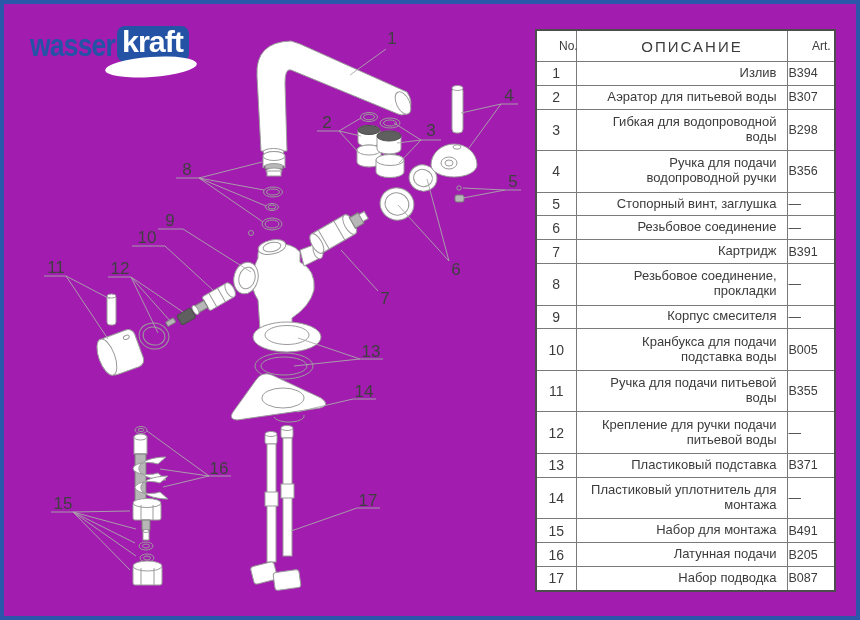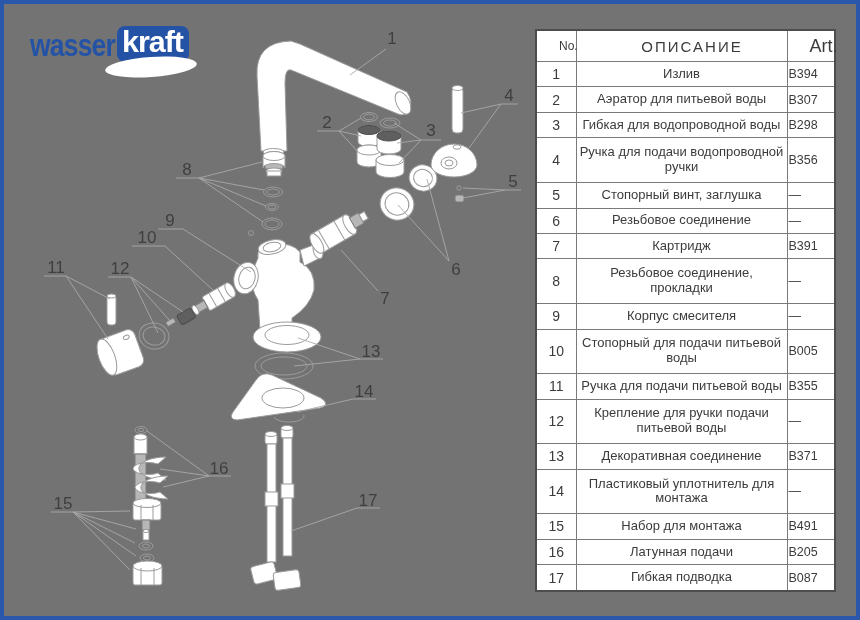--- a/index.html
+++ b/index.html
@@ -1,20 +1,20 @@
 <!DOCTYPE html>
 <html><head>
 <meta charset="utf-8">
 <style>
   html,body{margin:0;padding:0;background:#e9e9e9;}
   #sheet{
     position:relative;
     width:860px;height:620px;
     box-sizing:border-box;
-    background:#737373;
+    background:#a21caf;
     border:4px solid #2a57a9;
     overflow:hidden;
     font-family:"Liberation Sans", sans-serif;
   }
   #diagram-svg{position:absolute;left:0;top:0;}
 
   
   .ln{fill:#ffffff;stroke:#9b9b9b;stroke-width:1;}
   .ln2{fill:none;stroke:#9b9b9b;stroke-width:1;}
   .md{fill:#b7b7b7;stroke:#7d7d7d;stroke-width:1;}
@@ -39,23 +39,23 @@
   #parts-table th,#parts-table td{
     border:1px solid #7a7a7a;
     color:#3b3b3b;
     vertical-align:middle;
   }
   #parts-table col.c-no{width:40px;}
   #parts-table col.c-art{width:48px;}
   #parts-table th{font-weight:normal;height:28px;padding-left:22px;}
   #parts-table th.no{font-size:12px;}
   #parts-table th.desc{font-size:15px;letter-spacing:2px;margin-top:16px;}
-  #parts-table th.art{font-size:18px;}
+  #parts-table th.art{font-size:12px;}
   #parts-table td.no{font-size:14px;text-align:center;}
-  #parts-table td.desc{font-size:13px;text-align:center;padding:2px 3px;line-height:1.15;}
+  #parts-table td.desc{font-size:13px;text-align:right;padding:2px 10px;line-height:1.15;}
   #parts-table td.art{font-size:12.5px;text-align:left;}
 </style>
 </head>
 <body>
 
 <div id="sheet">
 
   <svg id="diagram-svg" width="852" height="612" viewBox="4 4 852 612" xmlns="http://www.w3.org/2000/svg">
 
     <g>
@@ -361,54 +361,54 @@
             <td class="desc">Резьбовое соединение, прокладки</td>
             <td class="art">—</td>
           </tr>
           <tr>
             <td class="no">9</td>
             <td class="desc">Корпус смесителя</td>
             <td class="art">—</td>
           </tr>
           <tr>
             <td class="no">10</td>
-            <td class="desc">Стопорный для подачи питьевой воды</td>
+            <td class="desc">Кранбукса для подачи подставка воды</td>
             <td class="art">B005</td>
           </tr>
           <tr>
             <td class="no">11</td>
             <td class="desc">Ручка для подачи питьевой воды</td>
             <td class="art">B355</td>
           </tr>
           <tr>
             <td class="no">12</td>
             <td class="desc">Крепление для ручки подачи питьевой воды</td>
             <td class="art">—</td>
           </tr>
           <tr>
             <td class="no">13</td>
-            <td class="desc">Декоративная соединение</td>
+            <td class="desc">Пластиковый подставка</td>
             <td class="art">B371</td>
           </tr>
           <tr>
             <td class="no">14</td>
             <td class="desc">Пластиковый уплотнитель для монтажа</td>
             <td class="art">—</td>
           </tr>
           <tr>
             <td class="no">15</td>
             <td class="desc">Набор для монтажа</td>
             <td class="art">B491</td>
           </tr>
           <tr>
             <td class="no">16</td>
             <td class="desc">Латунная подачи</td>
             <td class="art">B205</td>
           </tr>
           <tr>
             <td class="no">17</td>
-            <td class="desc">Гибкая подводка</td>
+            <td class="desc">Набор подводка</td>
             <td class="art">B087</td>
           </tr>
         </tbody>
     </table>
   </div>
 </div>
 
 </body></html>

